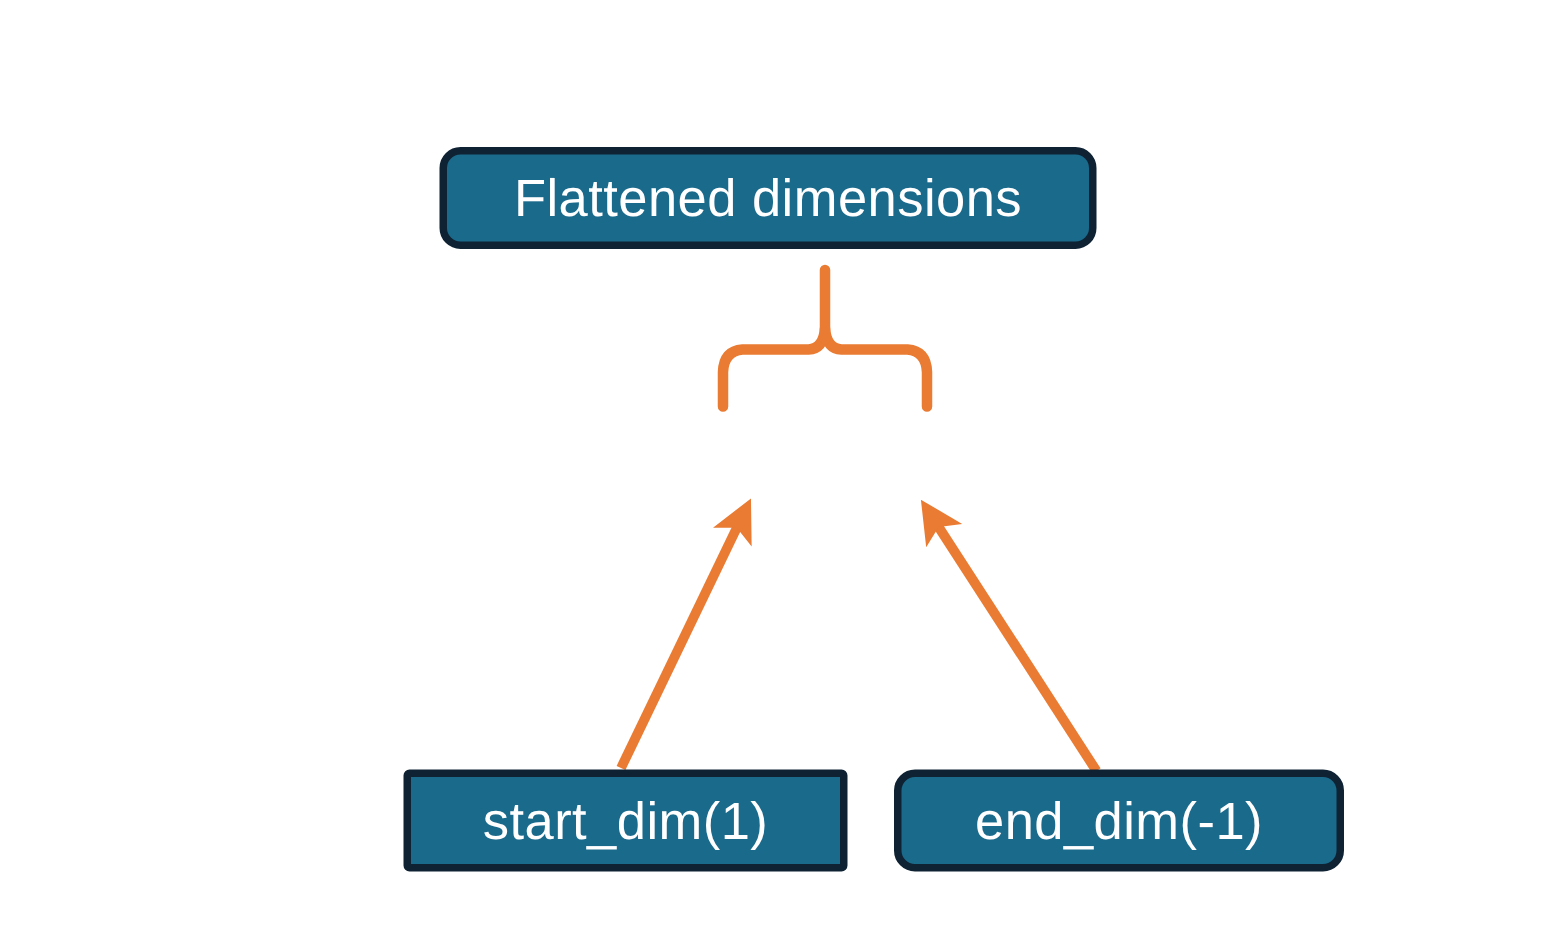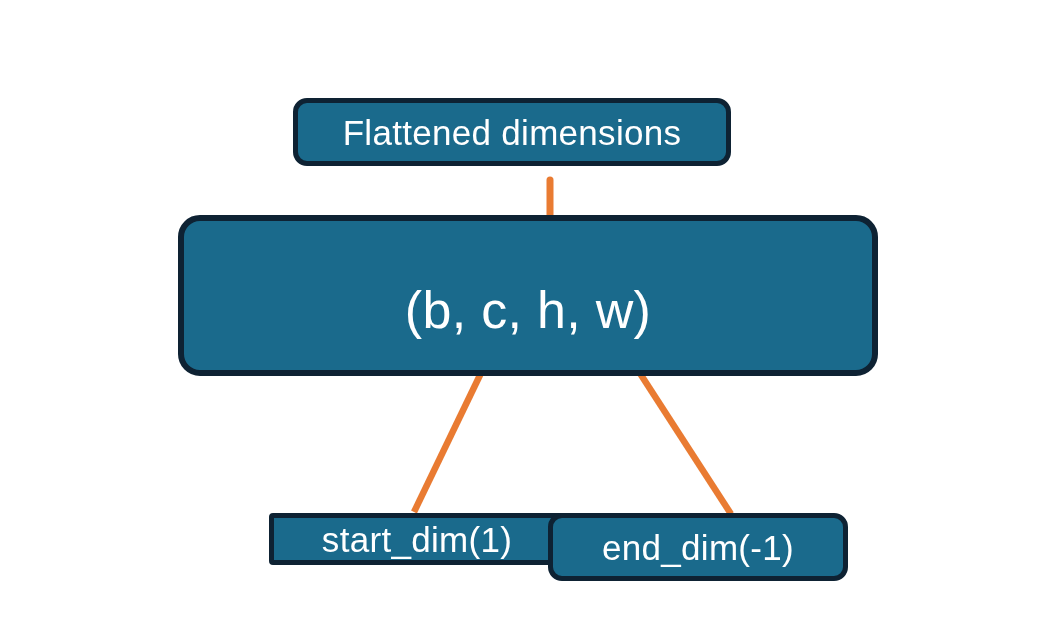--- a/index.html
+++ b/index.html
@@ -57,26 +57,26 @@
     font-size: 52px;
   }
   #node-main .node-label {
     position: relative;
     top: 14px;
   }
   #node-start {
     left: 269px;
     top: 513px;
     width: 296px;
-    height: 52px;
+    height: 68px;
     border-radius: 4px;
     font-size: 35px;
   }
   #node-end {
-    left: 548px;
+    left: 596px;
     top: 513px;
     width: 300px;
     height: 68px;
     border-radius: 14px;
     font-size: 35px;
   }
   #connectors {
     position: absolute;
     left: 0;
     top: 0;
@@ -112,23 +112,20 @@
 
     <line x1="414" y1="512" x2="495" y2="344" stroke="#e97b32" stroke-width="6.5" stroke-linecap="butt" marker-end="url(#arrowhead)"></line>
 
     <line x1="731" y1="514" x2="621" y2="344" stroke="#e97b32" stroke-width="6.5" stroke-linecap="butt" marker-end="url(#arrowhead)"></line>
   </svg>
 
   <div class="node" id="node-top">
     <span class="node-label">Flattened dimensions</span>
   </div>
 
-  <div class="node" id="node-main">
-    <span class="node-label">(b, c, h, w)</span>
-  </div>
 
   <div class="node" id="node-start">
     <span class="node-label">start_dim(1)</span>
   </div>
 
   <div class="node" id="node-end">
     <span class="node-label">end_dim(-1)</span>
   </div>
 
 </div>

